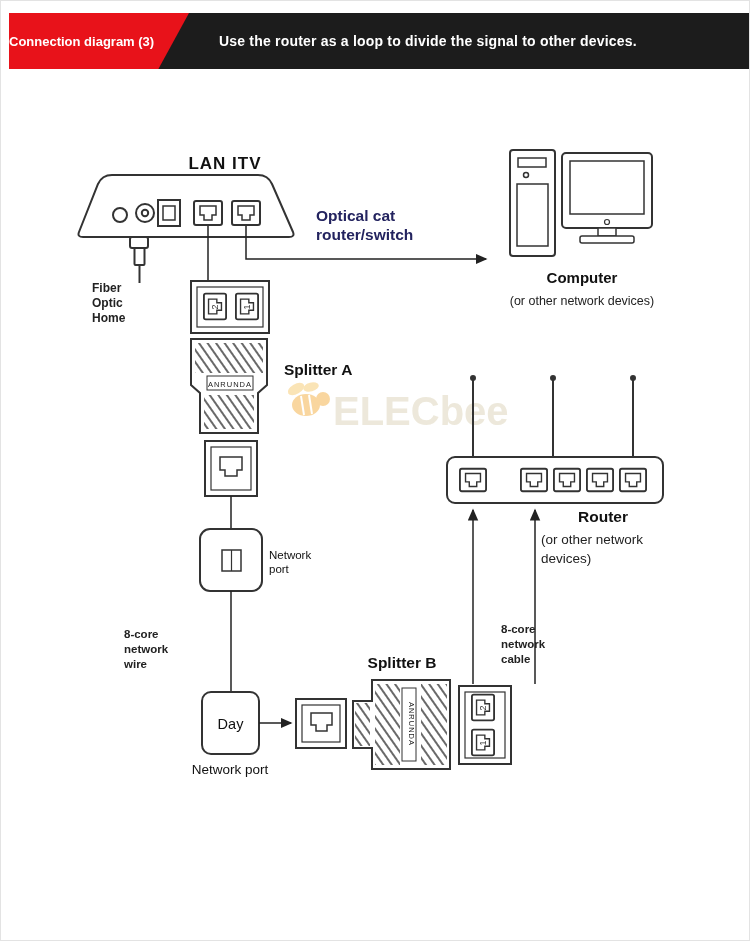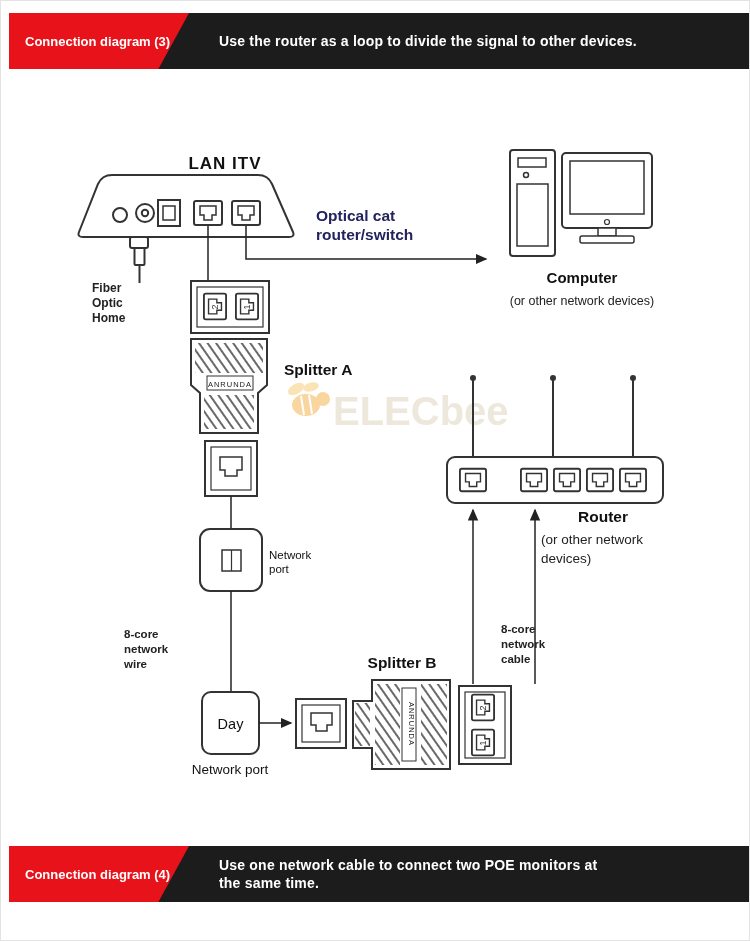--- a/index.html
+++ b/index.html
@@ -8,21 +8,21 @@
   
   .banner{position:absolute;left:0;width:750px;height:56px;}
   .banner-top{top:12px;}
   .banner-bottom{top:845px;}
   .banner-dark{position:absolute;left:128px;right:0;top:0;bottom:0;background:#1c1c1c;
                display:flex;flex-direction:column;justify-content:center;}
   .banner-text{margin-left:90px;color:#fff;font-weight:700;font-size:14px;line-height:18px;
                letter-spacing:.2px;max-width:460px;}
   .banner-red{position:absolute;left:8px;top:0;width:180px;height:100%;background:#e8121a;
               clip-path:polygon(0 0,100% 0,83% 100%,0 100%);
-              display:flex;align-items:center;padding-left:16px;box-sizing:border-box;}
+              display:flex;align-items:center;box-sizing:border-box;}
   .banner-red span{color:#fff;font-weight:700;font-size:13px;white-space:nowrap;}
   svg{position:absolute;left:0;top:0;}
   svg text{font-family:"Liberation Sans",sans-serif;}
 </style>
 </head>
 <body>
 
 <div class="page">
 
   <div class="banner banner-top">
@@ -216,23 +216,14 @@
       <use href="#rj45" x="585" y="466" width="28" height="26"></use>
       <use href="#rj45" x="618" y="466" width="28" height="26"></use>
     </g>
     <text x="602" y="521" text-anchor="middle" font-size="15.5" font-weight="600" fill="#111">Router</text>
     <g fill="#222" font-size="13.5">
       <text x="540" y="543">(or other network</text>
       <text x="540" y="562">devices)</text>
     </g>
   </svg>
 
-  <div class="banner banner-bottom">
-    <div class="banner-dark">
-      <div class="banner-text">Use one network cable to connect two POE monitors at</div>
-      <div class="banner-text">the same time.</div>
-    </div>
-    <div class="banner-red">
-      <span>Connection diagram (4)</span>
-    </div>
-  </div>
 
 </div>
 
 </body></html>

